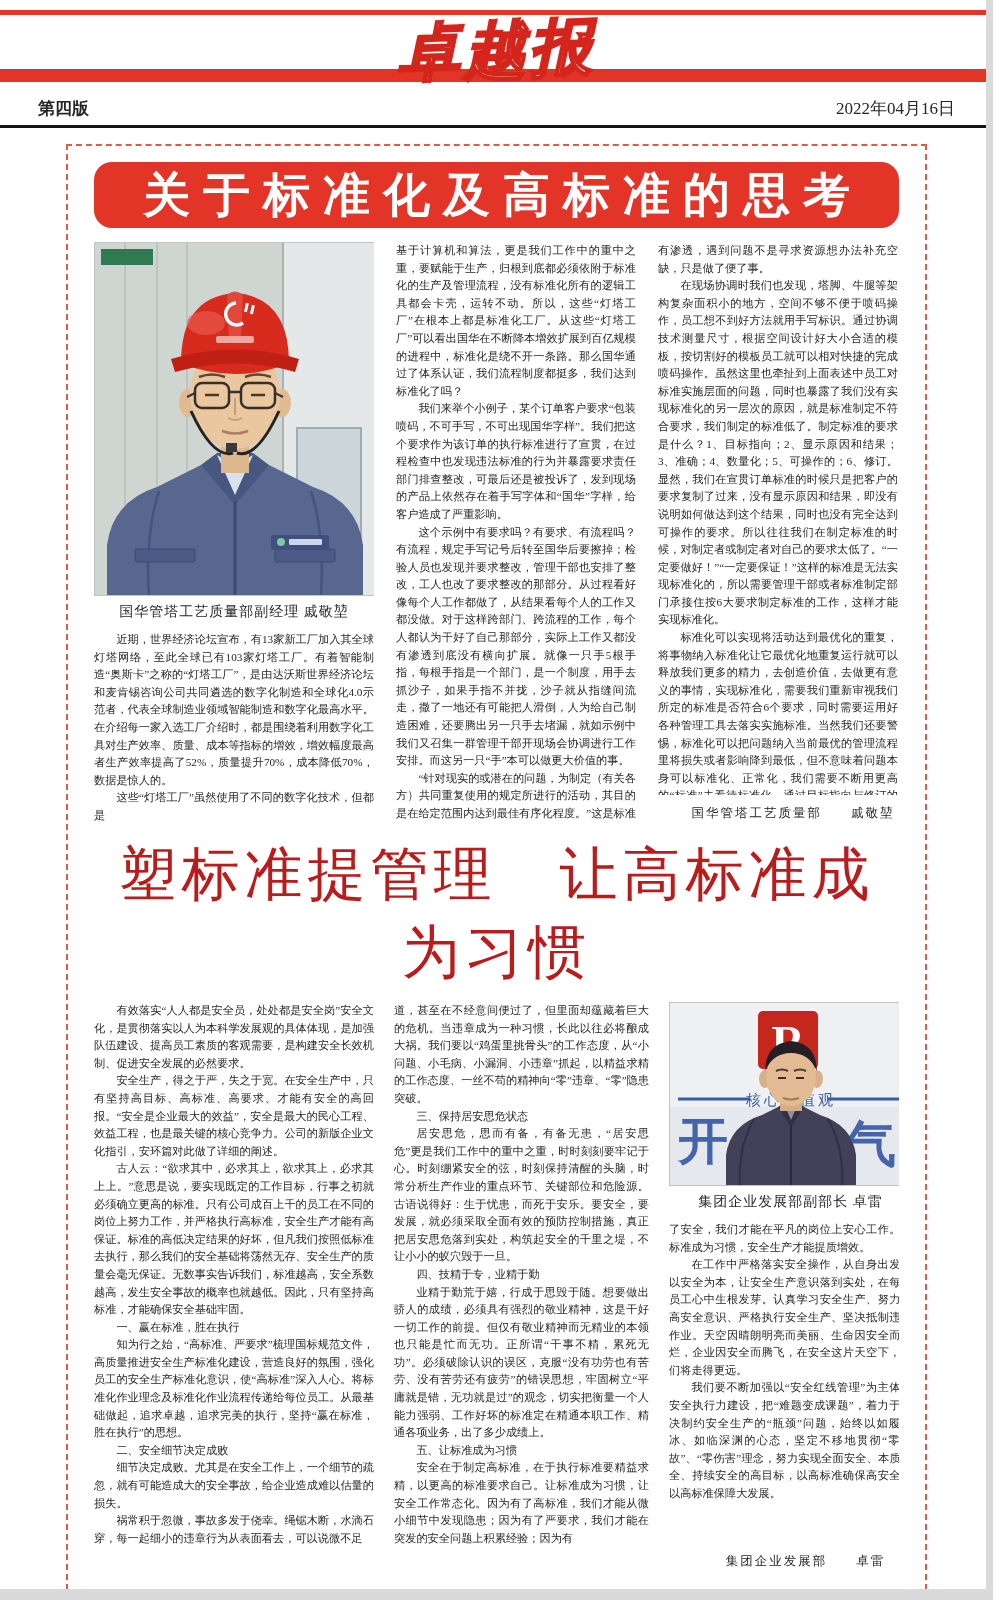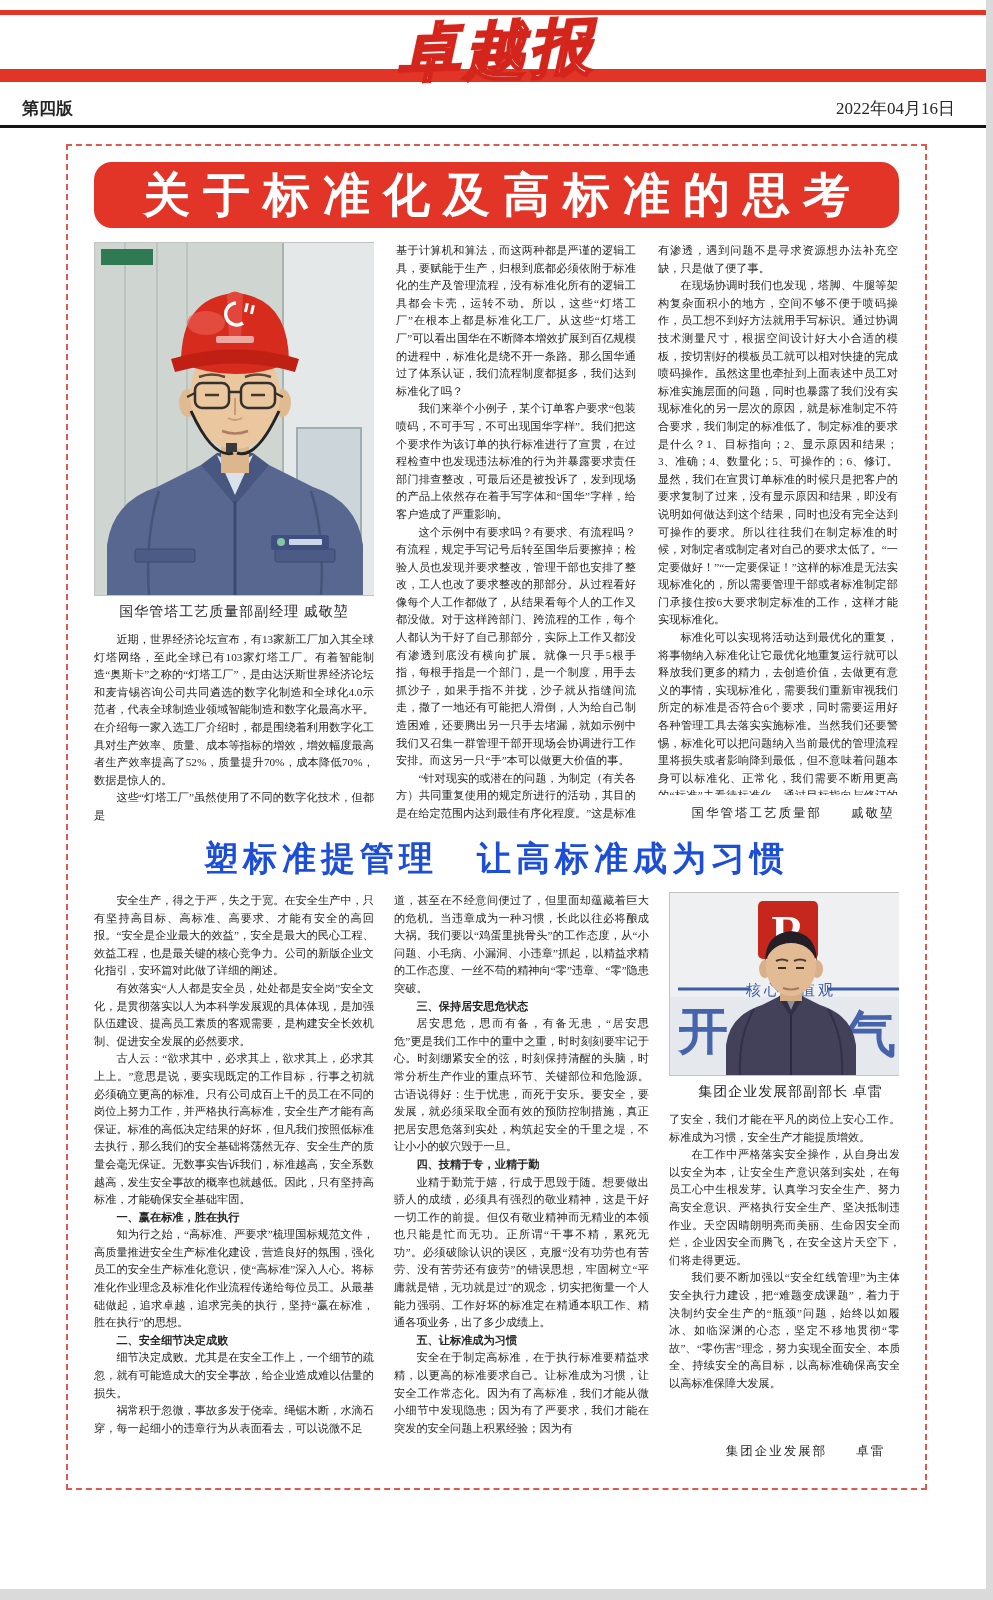--- a/index.html
+++ b/index.html
@@ -12,50 +12,50 @@
   .top-rule{height:5px;background:#e23527;margin-top:10px;}
   .brand-row{position:relative;height:82px;}
   .red-band{position:absolute;top:54px;left:0;right:0;height:13px;background:#e23527;}
   .paper-name{position:absolute;top:2px;left:0;right:0;margin:0;text-align:center;
       font-size:62px;line-height:1.05;font-weight:bold;font-style:italic;
       color:#fff;-webkit-text-stroke:2.2px #d3251b;
       text-shadow:0 0 2px rgba(211,37,27,.85),0 0 2px rgba(211,37,27,.85);
       transform:rotate(-2deg);letter-spacing:4px;z-index:2;
       font-family:"DejaVu Serif","Liberation Serif",serif;}
   .meta-row{display:flex;justify-content:space-between;align-items:flex-end;
-      padding:0 38px 5px 22px;border-bottom:3px solid #151515;}
+      padding:0 38px 5px 38px;border-bottom:3px solid #151515;}
   .page-label{font-size:17px;font-weight:bold;}
   .date{font-size:17px;}
 
   
   .content-box{width:805px;margin:16px auto 0;border:2px dashed #e2584a;
       padding:16px 26px 14px;background:#fff;}
 
   
   .a1-banner{height:66px;background:#e23527;border-radius:18px;
       display:flex;align-items:center;justify-content:center;}
   .a1-banner h2{margin:0;color:#fff;font-size:47px;font-weight:900;letter-spacing:13px;
       font-family:Liberation Sans, sans-serif;text-indent:13px;}
   .a1-cols{display:grid;grid-template-columns:280px 240px 240px;column-gap:22px;
       margin-top:14px;height:580px;overflow:hidden;}
 
   
-  .a2-title{margin:14px 0 10px;text-align:center;color:#1d4ed8;font-size:34px;
-      font-weight:700;letter-spacing:5px;
+  .a2-title{margin:14px 0 10px;text-align:center;color:#b91c1c;font-size:58px;
+      font-weight:400;letter-spacing:5px;
       font-family:"Liberation Sans","DejaVu Sans",sans-serif;}
   .a2-cols{display:grid;grid-template-columns:280px 255px 243px;column-gap:20px;
       height:582px;overflow:hidden;}
 
   
   .col{overflow:hidden;}
   .col-sig{display:flex;flex-direction:column;}
   .paras.grow{flex:1 1 auto;overflow:hidden;}
   .para{margin:0;font-size:11.2px;line-height:17.6px;text-align:justify;text-indent:2em;}
   .para.noindent{text-indent:0;}
-  .para.bold{font-weight:bold;font-family:"Liberation Sans","DejaVu Sans",sans-serif;}
+  .para.bold{font-weight:normal;font-family:"Liberation Sans","DejaVu Sans",sans-serif;}
   .signature{flex:0 0 auto;text-align:center;font-size:12.5px;letter-spacing:2px;
       padding:10px 0 0 30px;}
   .signature.sig-a1{}
   .signature.sig-a2{margin-bottom:14px;}
 
   figure{margin:0 0 10px 0;}
   .photo-frame{display:block;border:1px solid #c3c3c3;background:#eee;}
   figcaption{font-size:14px;text-align:center;margin-top:7px;letter-spacing:1px;}
 </style>
 </head>
@@ -133,21 +133,21 @@
             <figcaption>国华管塔工艺质量部副经理 戚敬堃</figcaption>
           </figure>
           <div class="paras">
               <p class="para">近期，世界经济论坛宣布，有13家新工厂加入其全球灯塔网络，至此全球已有103家灯塔工厂。有着智能制造“奥斯卡”之称的“灯塔工厂”，是由达沃斯世界经济论坛和麦肯锡咨询公司共同遴选的数字化制造和全球化4.0示范者，代表全球制造业领域智能制造和数字化最高水平。在介绍每一家入选工厂介绍时，都是围绕着利用数字化工具对生产效率、质量、成本等指标的增效，增效幅度最高者生产效率提高了52%，质量提升70%，成本降低70%，数据是惊人的。</p>
               <p class="para">这些“灯塔工厂”虽然使用了不同的数字化技术，但都是</p>
             </div>
         </div>
 
         <div class="col">
           <div class="paras">
-              <p class="para noindent">基于计算机和算法，而这两种都是严谨的逻辑工具，要赋能于生产，归根到底都必须依附于标准化的生产及管理流程，没有标准化所有的逻辑工具都会卡壳，运转不动。所以，这些“灯塔工厂”在根本上都是标准化工厂。从这些“灯塔工厂”可以看出国华在不断降本增效扩展到百亿规模的进程中，标准化是绕不开一条路。那么国华通过了体系认证，我们流程制度都挺多，我们达到标准化了吗？</p>
+              <p class="para noindent">基于计算机和算法，更是我们工作中的重中之重，要赋能于生产，归根到底都必须依附于标准化的生产及管理流程，没有标准化所有的逻辑工具都会卡壳，运转不动。所以，这些“灯塔工厂”在根本上都是标准化工厂。从这些“灯塔工厂”可以看出国华在不断降本增效扩展到百亿规模的进程中，标准化是绕不开一条路。那么国华通过了体系认证，我们流程制度都挺多，我们达到标准化了吗？</p>
               <p class="para">我们来举个小例子，某个订单客户要求“包装喷码，不可手写，不可出现国华字样”。我们把这个要求作为该订单的执行标准进行了宣贯，在过程检查中也发现违法标准的行为并暴露要求责任部门排查整改，可最后还是被投诉了，发到现场的产品上依然存在着手写字体和“国华”字样，给客户造成了严重影响。</p>
               <p class="para">这个示例中有要求吗？有要求、有流程吗？有流程，规定手写记号后转至国华后要擦掉；检验人员也发现并要求整改，管理干部也安排了整改，工人也改了要求整改的那部分。从过程看好像每个人工作都做了，从结果看每个人的工作又都没做。对于这样跨部门、跨流程的工作，每个人都认为干好了自己那部分，实际上工作又都没有渗透到底没有横向扩展。就像一只手5根手指，每根手指是一个部门，是一个制度，用手去抓沙子，如果手指不并拢，沙子就从指缝间流走，撒了一地还有可能把人滑倒，人为给自己制造困难，还要腾出另一只手去堵漏，就如示例中我们又召集一群管理干部开现场会协调进行工作安排。而这另一只“手”本可以做更大价值的事。</p>
               <p class="para">“针对现实的或潜在的问题，为制定（有关各方）共同重复使用的规定所进行的活动，其目的是在给定范围内达到最佳有序化程度。”这是标准化的官方定义，说白了标准化就是制定、发布和实施标准的系统过程。上面的示例中我们没有达到标准化的其中一个层次的原因就是没有做好标准的实施，做工作、实施标准没有做到横向到边竖向到底，没</p>
             </div>
         </div>
 
         <div class="col col-sig">
           <div class="paras grow">
               <p class="para noindent">有渗透，遇到问题不是寻求资源想办法补充空缺，只是做了便了事。</p>
               <p class="para">在现场协调时我们也发现，塔脚、牛腿等架构复杂面积小的地方，空间不够不便于喷码操作，员工想不到好方法就用手写标识。通过协调技术测量尺寸，根据空间设计好大小合适的模板，按切割好的模板员工就可以相对快捷的完成喷码操作。虽然这里也牵扯到上面表述中员工对标准实施层面的问题，同时也暴露了我们没有实现标准化的另一层次的原因，就是标准制定不符合要求，我们制定的标准低了。制定标准的要求是什么？1、目标指向；2、显示原因和结果；3、准确；4、数量化；5、可操作的；6、修订。显然，我们在宣贯订单标准的时候只是把客户的要求复制了过来，没有显示原因和结果，即没有说明如何做达到这个结果，同时也没有完全达到可操作的要求。所以往往我们在制定标准的时候，对制定者或制定者对自己的要求太低了。“一定要做好！”“一定要保证！”这样的标准是无法实现标准化的，所以需要管理干部或者标准制定部门承接住按6大要求制定标准的工作，这样才能实现标准化。</p>
@@ -158,22 +158,22 @@
 
       </div>
     </section>
 
     <section>
       <h2 class="a2-title">塑标准提管理　让高标准成为习惯</h2>
       <div class="a2-cols">
 
         <div class="col">
           <div class="paras">
+              <p class="para">有效落实“人人都是安全员，处处都是安全岗”安全文化，是贯彻落实以人为本科学发展观的具体体现，是加强队伍建设、提高员工素质的客观需要，是构建安全长效机制、促进安全发展的必然要求。</p>
               <p class="para">安全生产，得之于严，失之于宽。在安全生产中，只有坚持高目标、高标准、高要求、才能有安全的高回报。“安全是企业最大的效益”，安全是最大的民心工程、效益工程，也是最关键的核心竞争力。公司的新版企业文化指引，安环篇对此做了详细的阐述。</p>
-              <p class="para">有效落实“人人都是安全员，处处都是安全岗”安全文化，是贯彻落实以人为本科学发展观的具体体现，是加强队伍建设、提高员工素质的客观需要，是构建安全长效机制、促进安全发展的必然要求。</p>
               <p class="para">古人云：“欲求其中，必求其上，欲求其上，必求其上上。”意思是说，要实现既定的工作目标，行事之初就必须确立更高的标准。只有公司成百上千的员工在不同的岗位上努力工作，并严格执行高标准，安全生产才能有高保证。标准的高低决定结果的好坏，但凡我们按照低标准去执行，那么我们的安全基础将荡然无存、安全生产的质量会毫无保证。无数事实告诉我们，标准越高，安全系数越高，发生安全事故的概率也就越低。因此，只有坚持高标准，才能确保安全基础牢固。</p>
               <p class="para bold">一、赢在标准，胜在执行</p>
               <p class="para">知为行之始，“高标准、严要求”梳理国标规范文件，高质量推进安全生产标准化建设，营造良好的氛围，强化员工的安全生产标准化意识，使“高标准”深入人心。将标准化作业理念及标准化作业流程传递给每位员工。从最基础做起，追求卓越，追求完美的执行，坚持“赢在标准，胜在执行”的思想。</p>
               <p class="para bold">二、安全细节决定成败</p>
               <p class="para">细节决定成败。尤其是在安全工作上，一个细节的疏忽，就有可能造成大的安全事故，给企业造成难以估量的损失。</p>
               <p class="para">祸常积于忽微，事故多发于侥幸。绳锯木断，水滴石穿，每一起细小的违章行为从表面看去，可以说微不足</p>
             </div>
         </div>
 
         <div class="col">

